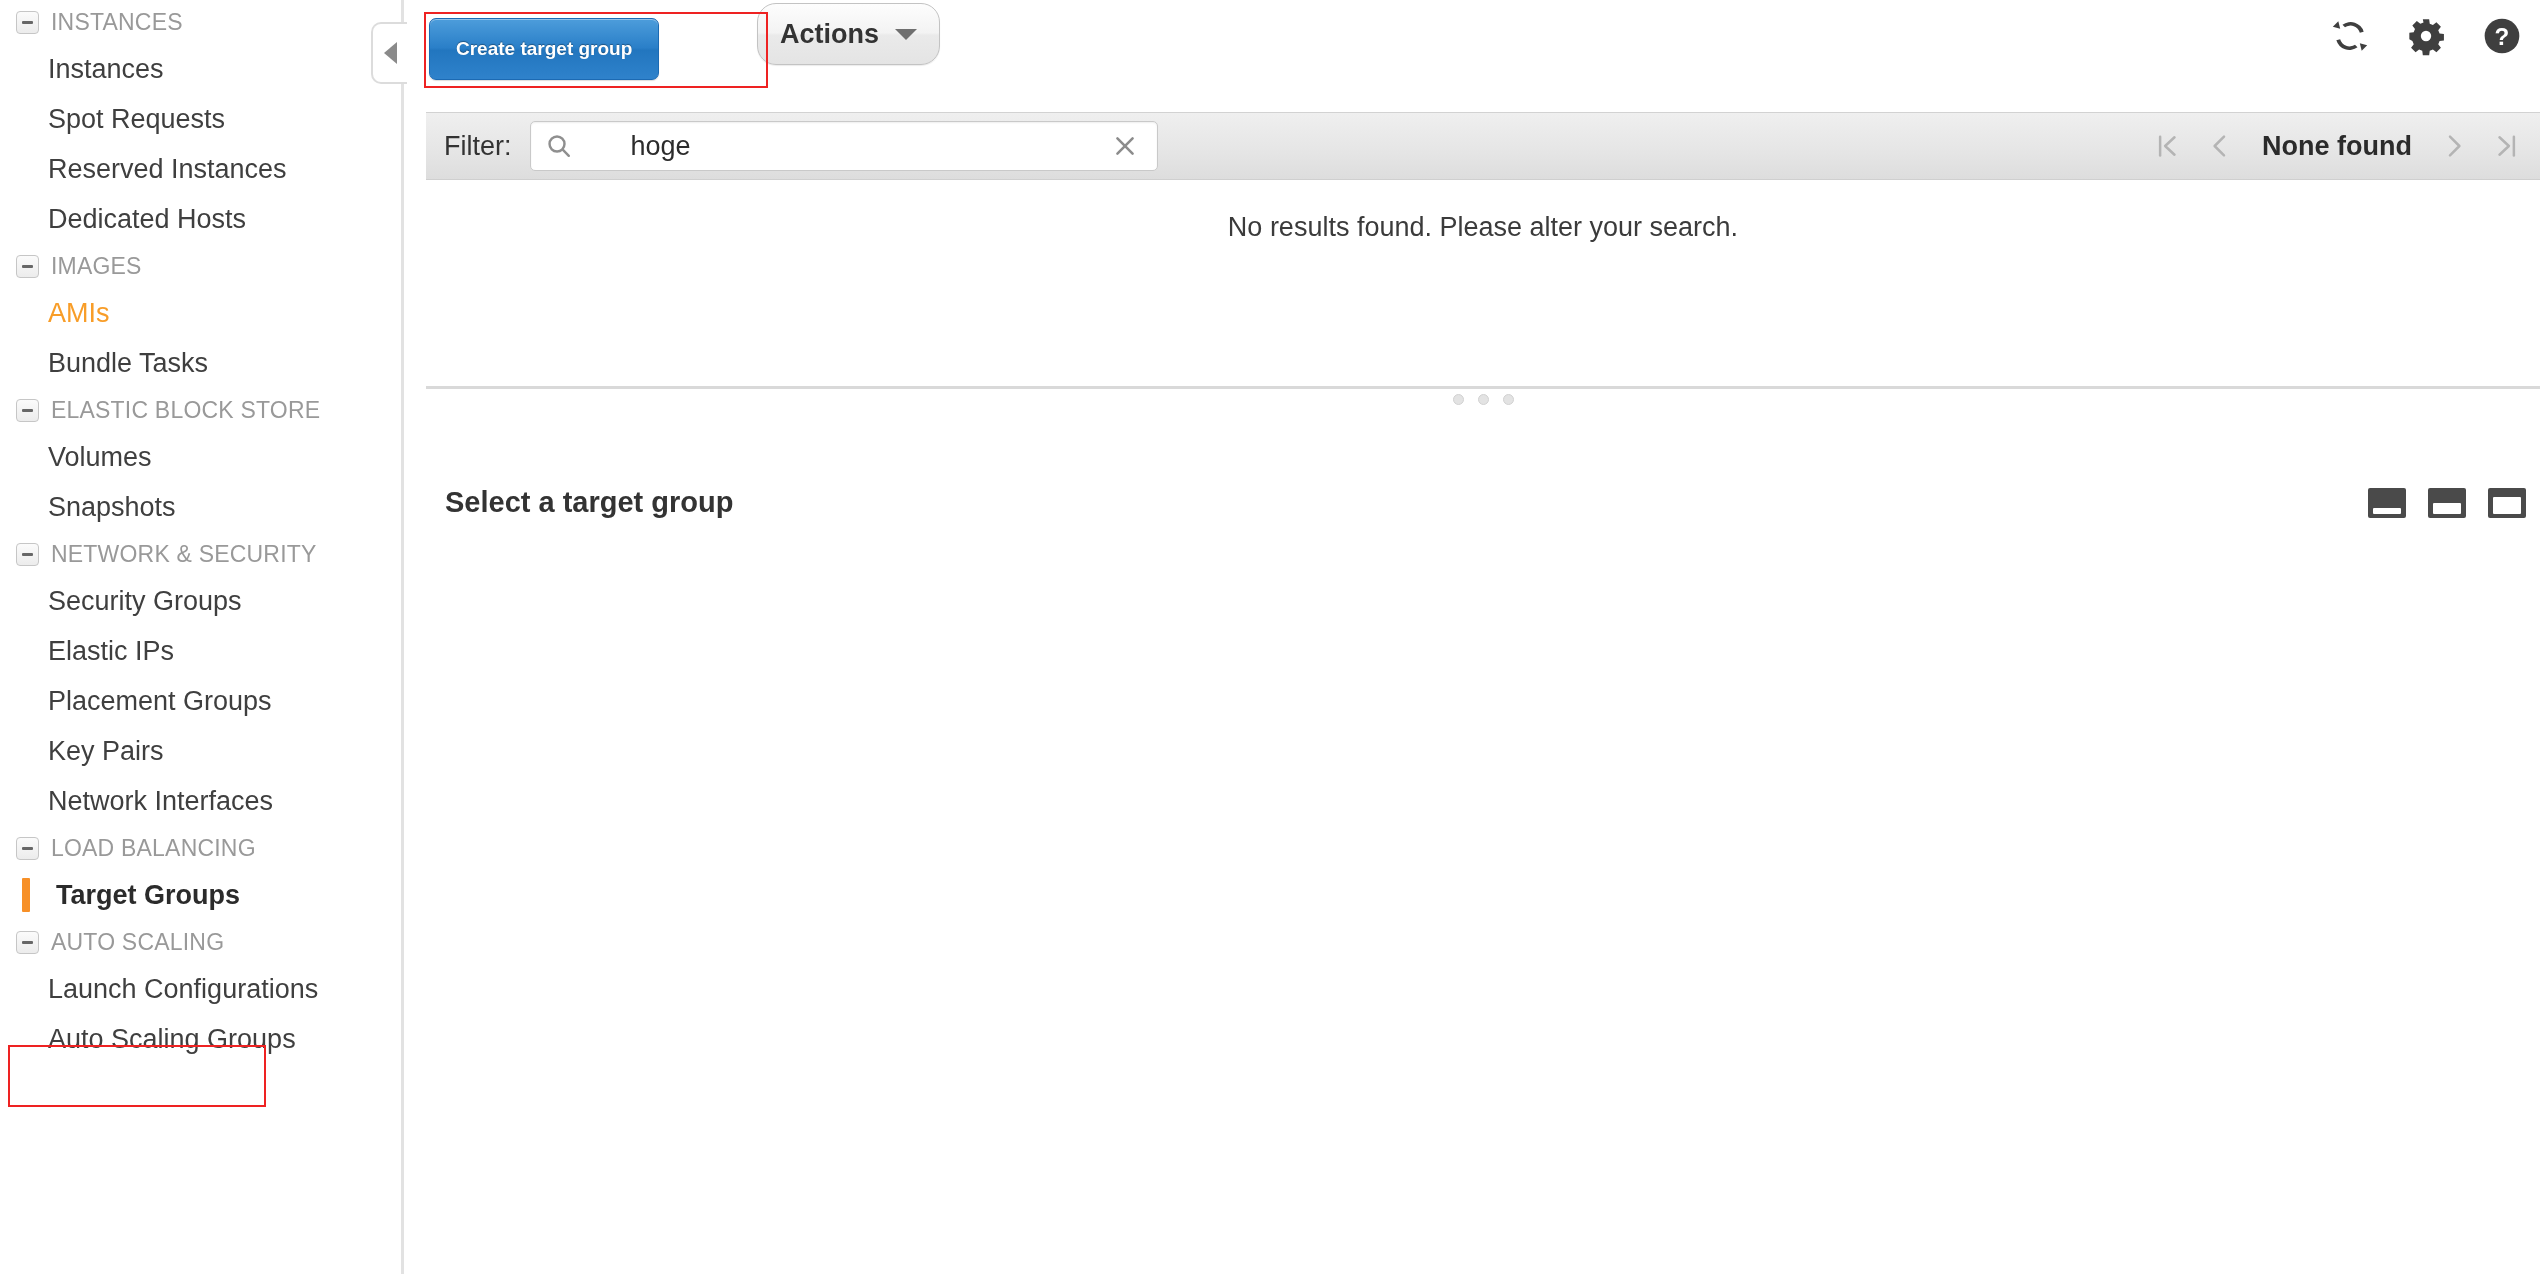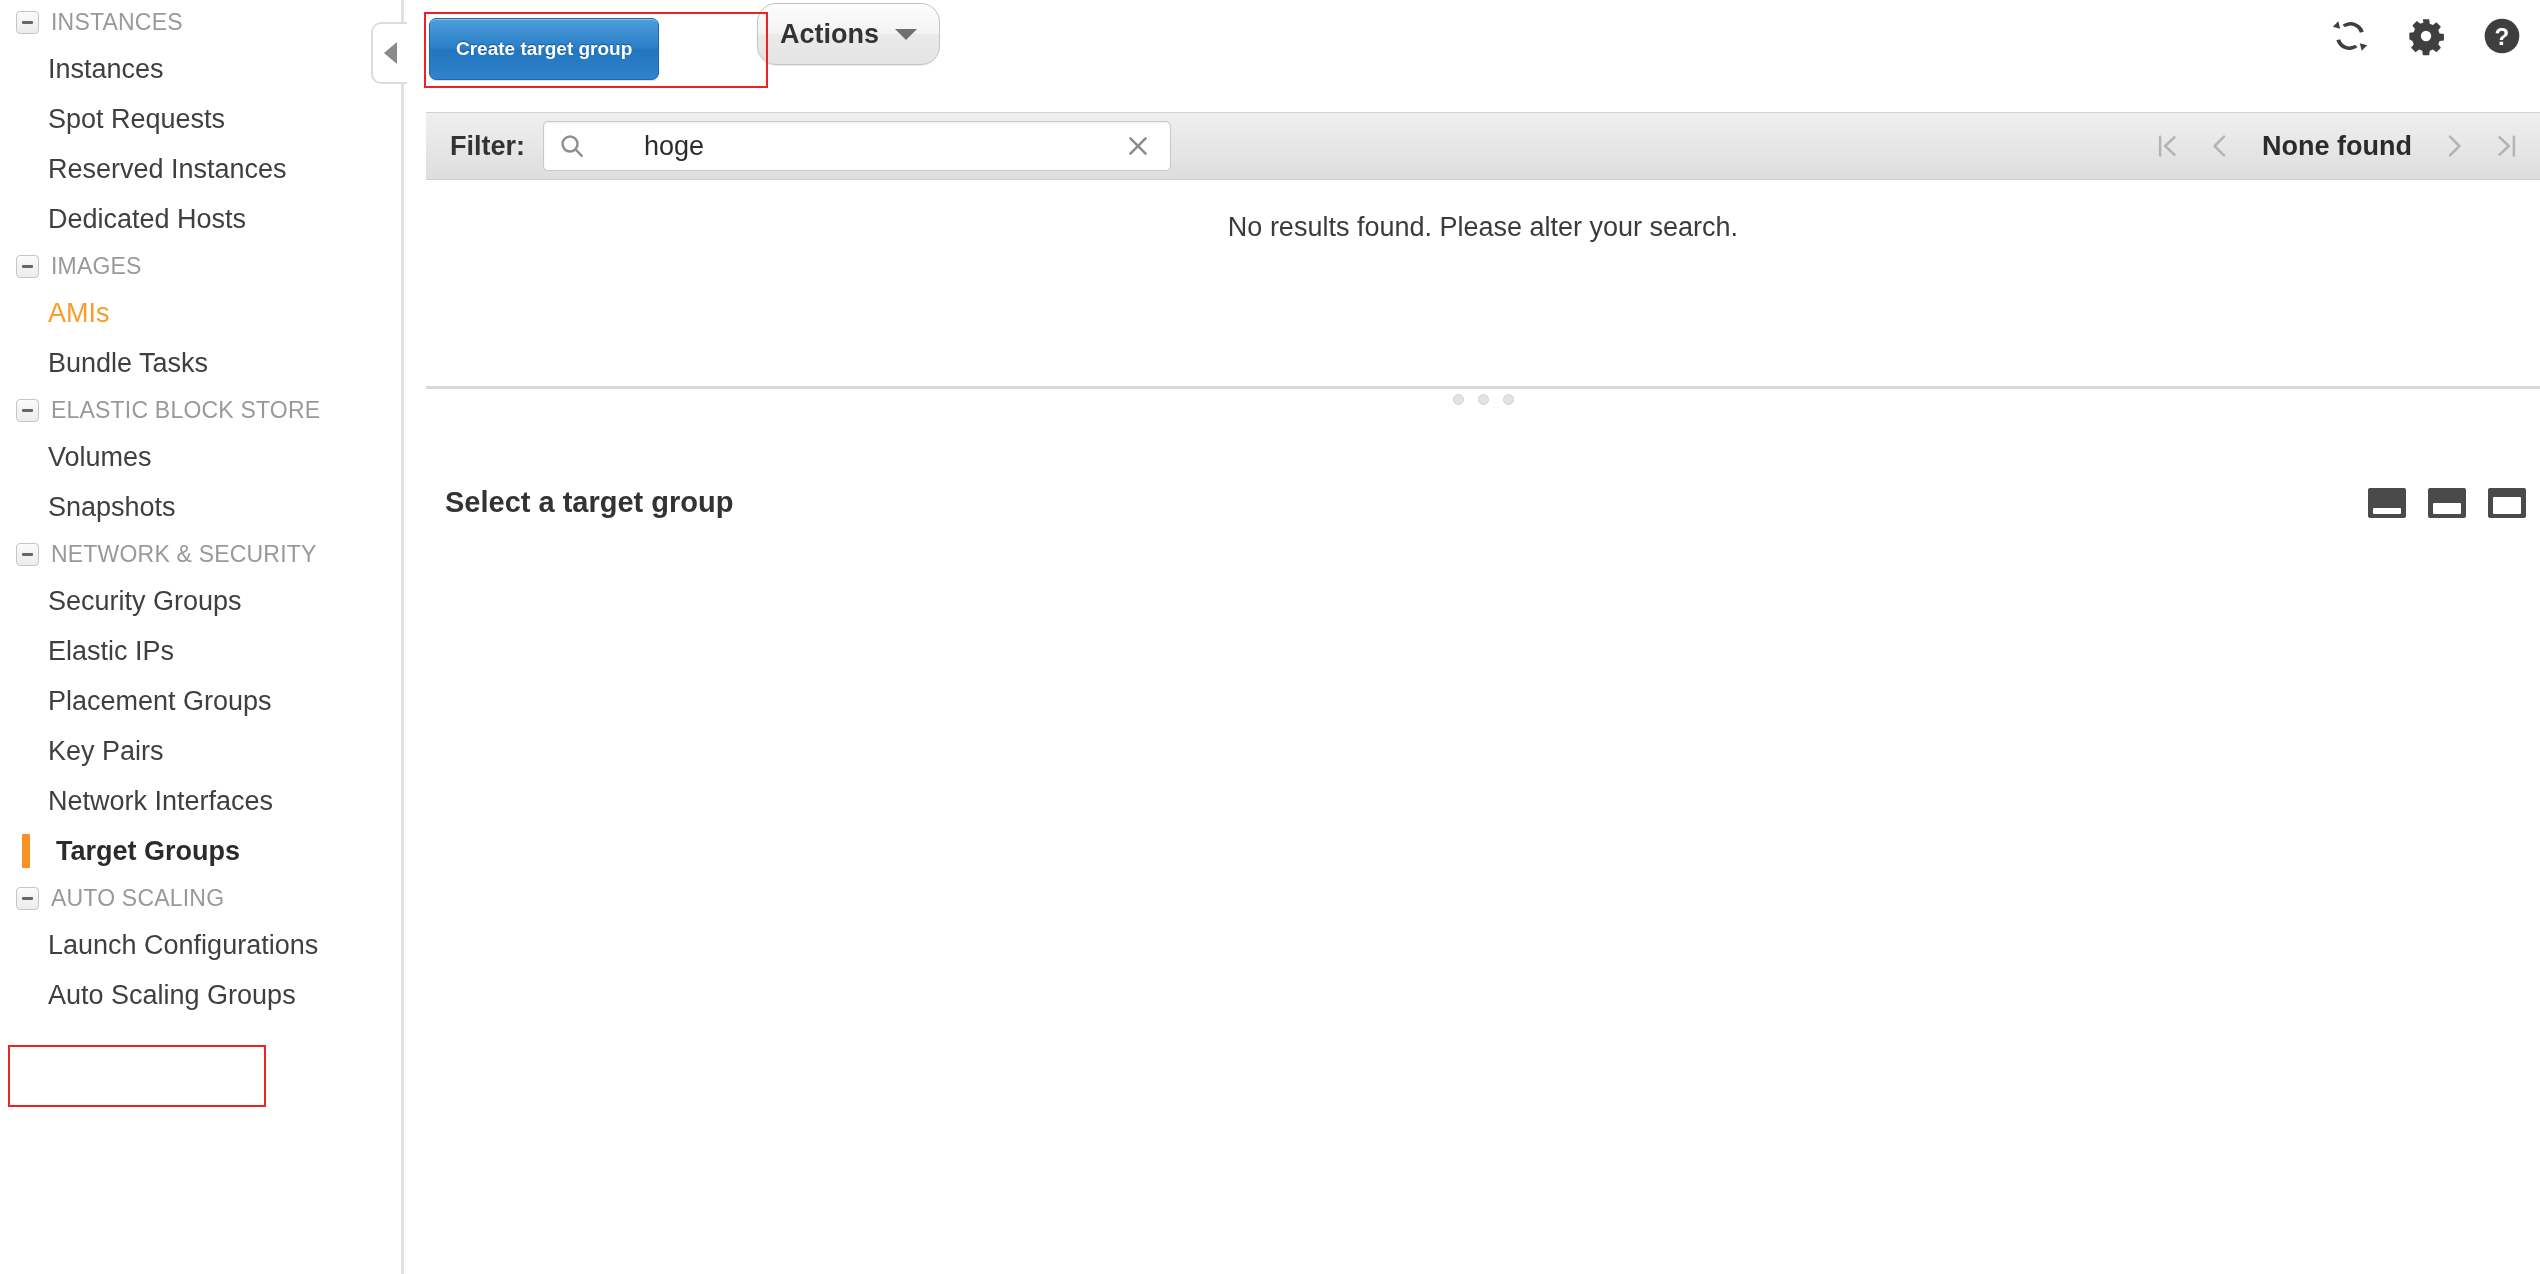--- a/index.html
+++ b/index.html
@@ -220,23 +220,23 @@
     height: 68px;
     background: linear-gradient(to bottom, #efefef 0%, #e6e6e6 55%, #dddddd 100%);
     border-top: 1px solid #d2d2d2;
     border-bottom: 1px solid #cfcfcf;
     box-sizing: border-box;
     display: flex;
     align-items: center;
   }
 
   #filter-label {
-    margin-left: 24px;
+    margin-left: 18px;
     font-size: 27px;
-    font-weight: bold;
+    font-weight: normal;
     color: #333333;
     white-space: nowrap;
     text-align: right;
   }
 
   #search-wrap {
     position: relative;
     margin-left: 18px;
     width: 628px;
     height: 50px;
@@ -447,20 +447,26 @@
           <span>Placement Groups</span>
         </div>
         <div class="nav-item link">
           <span>Key Pairs</span>
         </div>
         <div class="nav-item link">
           <span>Network Interfaces</span>
         </div>
       </div>
       <div class="nav-group">
+        <div class="nav-header">
+          <span class="minus-box">
+            <i></i>
+          </span>
+          <span class="nav-header-label">LOAD BALANCING</span>
+        </div>
         <div class="nav-item link selected">
           <span class="sel-bar"></span>
           <span>Target Groups</span>
         </div>
       </div>
       <div class="nav-group">
         <div class="nav-header">
           <span class="minus-box">
             <i></i>
           </span>

